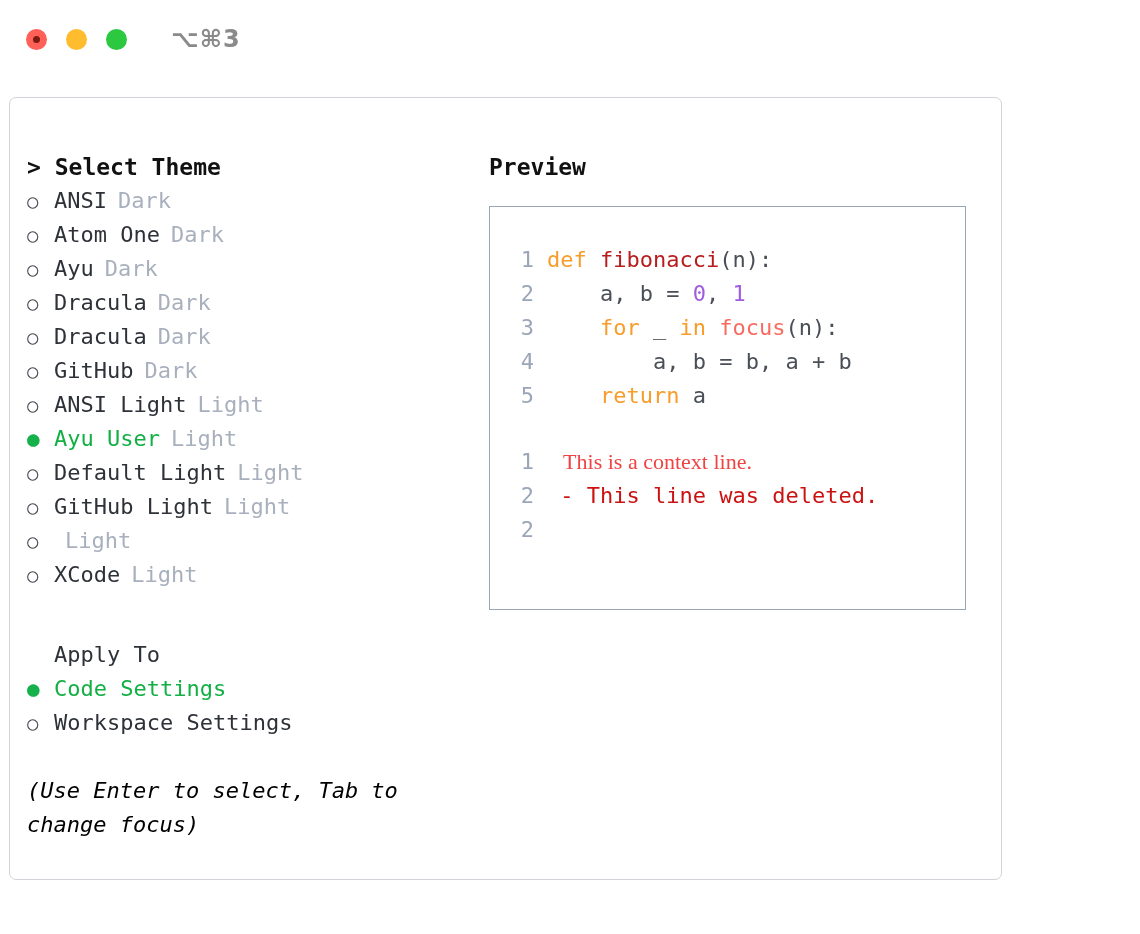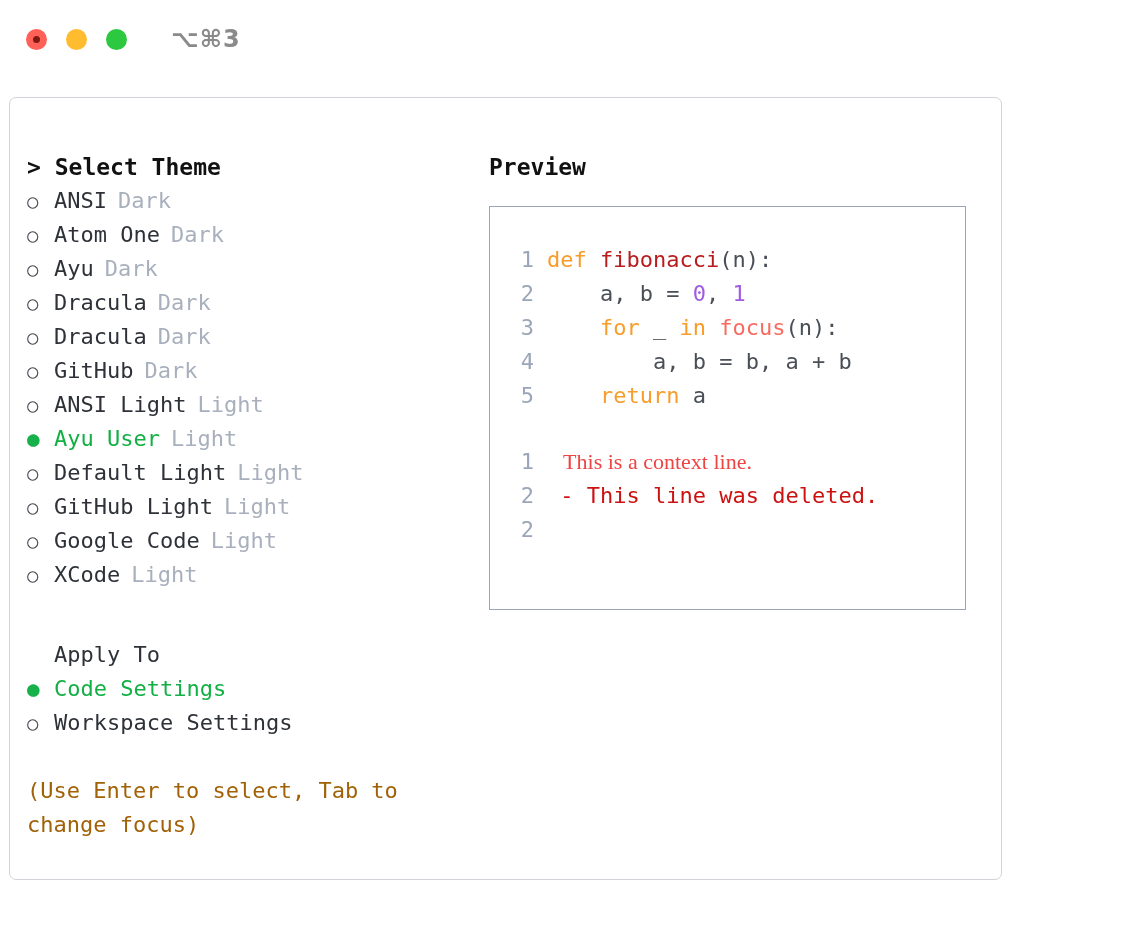--- a/index.html
+++ b/index.html
@@ -123,23 +123,24 @@
     white-space: pre;
     margin-top: 8px;
   }
 
   .spacer-1 { height: 38px; }
   .spacer-2 { height: 34px; }
 
   .hint {
     font-size: 22px;
     line-height: 34px;
-    color: #a16207;
+    color: #000000;
     width: 400px;
     white-space: pre-wrap;
+    font-style: italic;
   }
 
   
   .preview-title {
     font-size: 23px;
     font-weight: bold;
     color: #111111;
     line-height: 34px;
     white-space: pre;
   }
@@ -202,21 +203,21 @@
           <div class="row"><span class="marker">○</span><span class="name">ANSI</span><span class="cat">Dark</span></div>
           <div class="row"><span class="marker">○</span><span class="name">Atom One</span><span class="cat">Dark</span></div>
           <div class="row"><span class="marker">○</span><span class="name">Ayu</span><span class="cat">Dark</span></div>
           <div class="row"><span class="marker">○</span><span class="name">Dracula</span><span class="cat">Dark</span></div>
           <div class="row"><span class="marker">○</span><span class="name">Dracula</span><span class="cat">Dark</span></div>
           <div class="row"><span class="marker">○</span><span class="name">GitHub</span><span class="cat">Dark</span></div>
           <div class="row"><span class="marker">○</span><span class="name">ANSI Light</span><span class="cat">Light</span></div>
           <div class="row selected"><span class="marker selected">●</span><span class="name">Ayu User</span><span class="cat">Light</span></div>
           <div class="row"><span class="marker">○</span><span class="name">Default Light</span><span class="cat">Light</span></div>
           <div class="row"><span class="marker">○</span><span class="name">GitHub Light</span><span class="cat">Light</span></div>
-          <div class="row"><span class="marker">○</span><span class="name">Google Code</span><span class="cat">Light</span></div>
+          <div class="row"><span class="marker">○</span><span class="cat">Light</span></div>
           <div class="row"><span class="marker">○</span><span class="name">XCode</span><span class="cat">Light</span></div>
         </div>
 
       <div class="spacer-1"></div>
 
       <div class="group-header">Apply To</div>
 
       <div class="list" id="apply-list">
           <div class="row selected"><span class="marker selected">●</span><span class="name">Code Settings</span></div>
           <div class="row"><span class="marker">○</span><span class="name">Workspace Settings</span></div>

